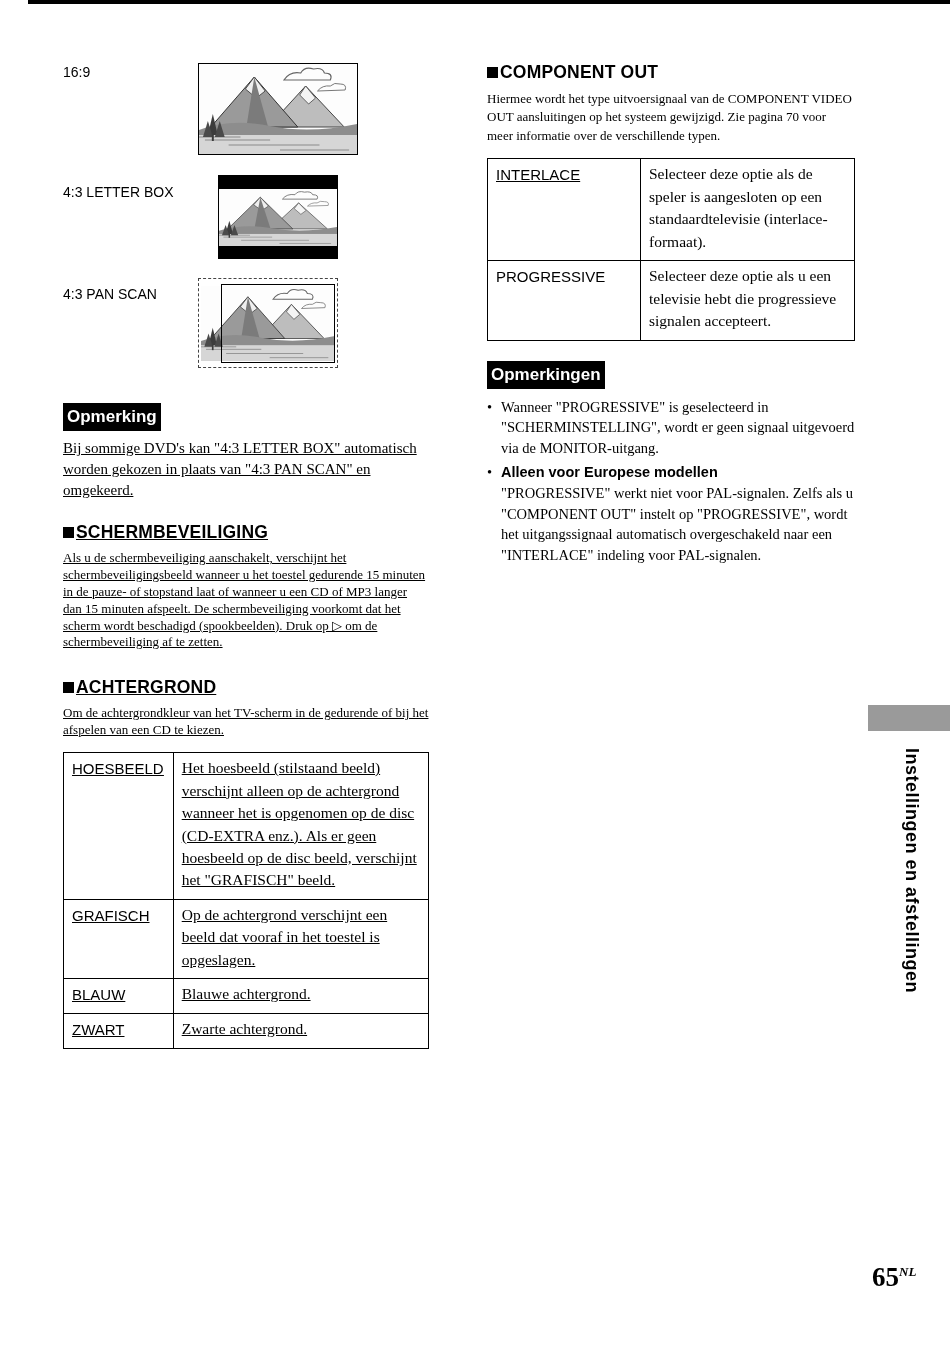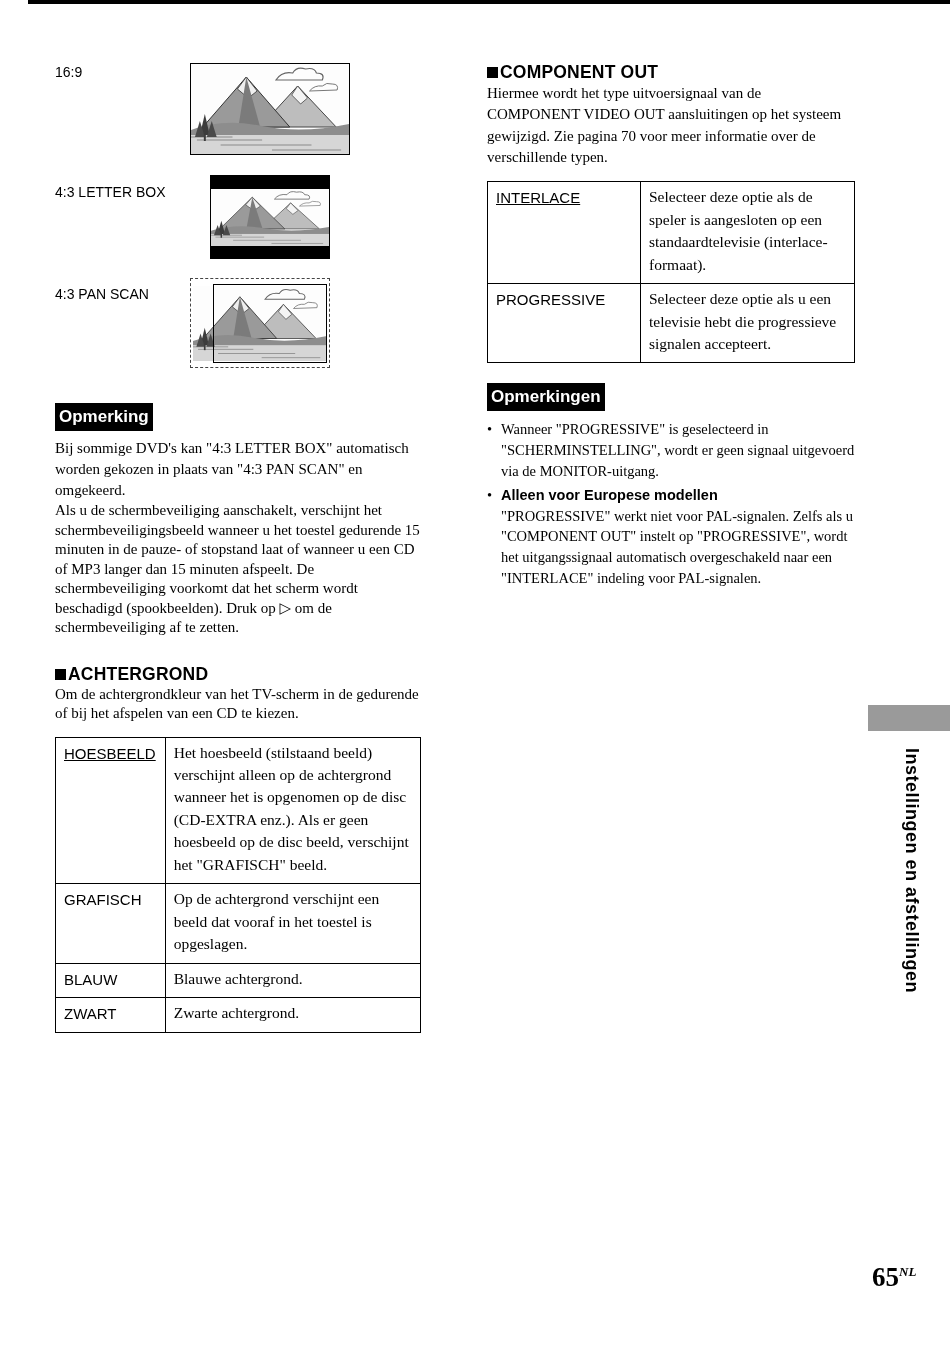--- a/index.html
+++ b/index.html
@@ -4,21 +4,21 @@
 <style>
   * { margin:0; padding:0; box-sizing:border-box; }
   html,body { background:#e8e8e8; }
   .page {
     position:relative; width:950px; height:1348px; margin:0 auto;
     background:#ffffff; color:#000;
     font-family:"Liberation Serif", serif; overflow:hidden;
   }
   .top-scan-line { position:absolute; top:0; left:28px; right:0; height:4px; background:#000; }
 
-  .col-left  { position:absolute; left:55px;  top:60px; width:366px; }
+  .col-left  { position:absolute; left:63px;  top:60px; width:366px;text-decoration:underline; }
   .col-right { position:absolute; left:487px; top:62px; width:368px; }
 
   
   .fig-row { position:relative; }
   .fig-label { position:absolute; left:0; font-family:"Liberation Sans", sans-serif; font-size:14px; }
   .tv-frame { position:absolute; border:1px solid #000; background:#fff; }
   .scene { display:block; width:100%; height:100%; }
   .lb-frame { display:flex; flex-direction:column; }
   .lb-bar { height:13px; background:#000; flex:none; }
   .lb-mid { flex:1; overflow:hidden; }
@@ -33,21 +33,21 @@
   }
   .note-text { font-size:15px; line-height:1.4; margin-top:7px; }
 
   .h2 {
     display:flex; align-items:center; gap:2px;
     font-family:"Liberation Sans", sans-serif; font-weight:bold; font-size:17.5px;
     letter-spacing:.2px;
   }
   .h2 .sq { width:11px; height:11px; background:#000; flex:none; }
 
-  .body-text { font-size:15px; line-height:1.3; margin-top:0; }
+  .body-text { font-size:13px; line-height:1.3; margin-top:7px; }
   .col-right .body-text { line-height:1.42; }
 
   table.spec { border-collapse:collapse; width:100%;border-radius:14px; }
   table.spec td {
     border:1px solid #000; vertical-align:top;
     padding:4px 9px 7px 8px; font-size:15.5px; line-height:1.45;
   }
   table.spec td.term { font-family:"Liberation Sans", sans-serif; font-size:15px; padding-top:5px; }
   .t1 td.term { width:115px; }
   .t2 td.term { width:104px; }
@@ -134,20 +134,24 @@
         </div>
         <div class="ps-inner"></div>
       </div>
     </div>
 
     <div style="margin-top:10px;">
       <span class="badge">Opmerking</span>
       <div class="note-text">Bij sommige DVD's kan "4:3 LETTER BOX" automatisch worden gekozen in plaats van "4:3 PAN SCAN" en omgekeerd.</div>
     </div>
 
+    <div class="h2" style="margin-top:21px;">
+      <span class="sq"></span>
+      <span>SCHERMBEVEILIGING</span>
+    </div>
     <div class="body-text">Als u de schermbeveiliging aanschakelt, verschijnt het schermbeveiligingsbeeld wanneer u het toestel gedurende 15 minuten in de pauze- of stopstand laat of wanneer u een CD of MP3 langer dan 15 minuten afspeelt. De schermbeveiliging voorkomt dat het scherm wordt beschadigd (spookbeelden). Druk op ▷ om de schermbeveiliging af te zetten.</div>
 
 
     <div class="h2" style="margin-top:26px;">
       <span class="sq"></span>
       <span>ACHTERGROND</span>
     </div>
     <div class="body-text">Om de achtergrondkleur van het TV-scherm in de gedurende of bij het afspelen van een CD te kiezen.</div>
 
     <table class="spec t2" style="margin-top:13px;">

